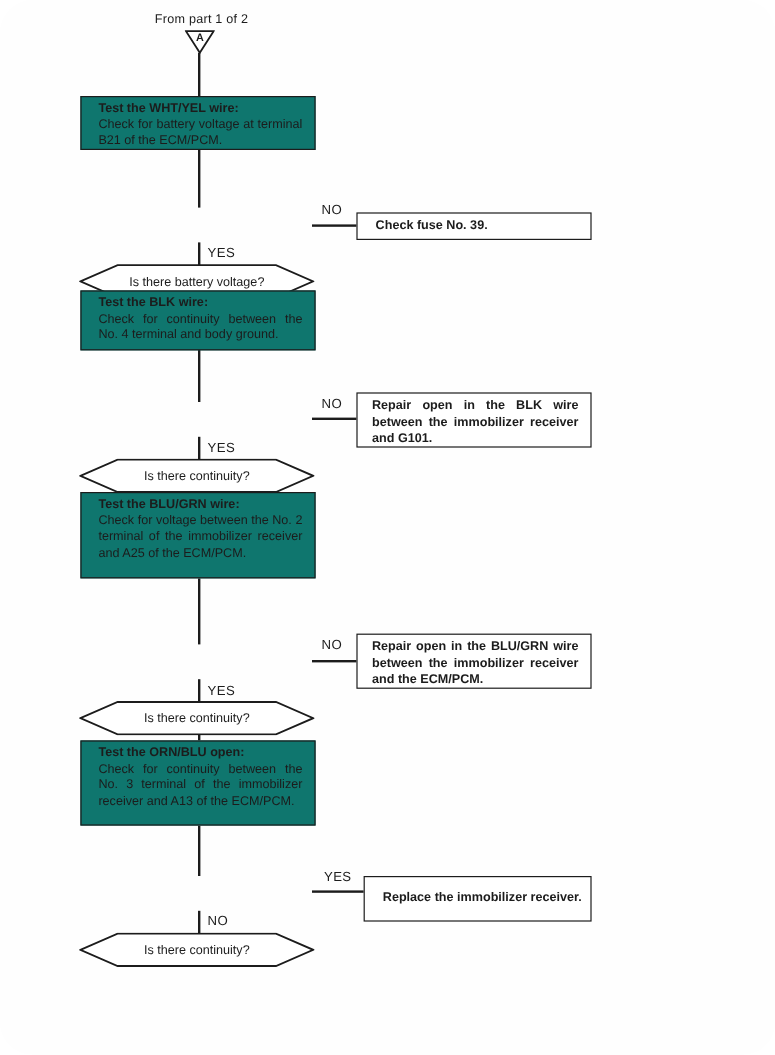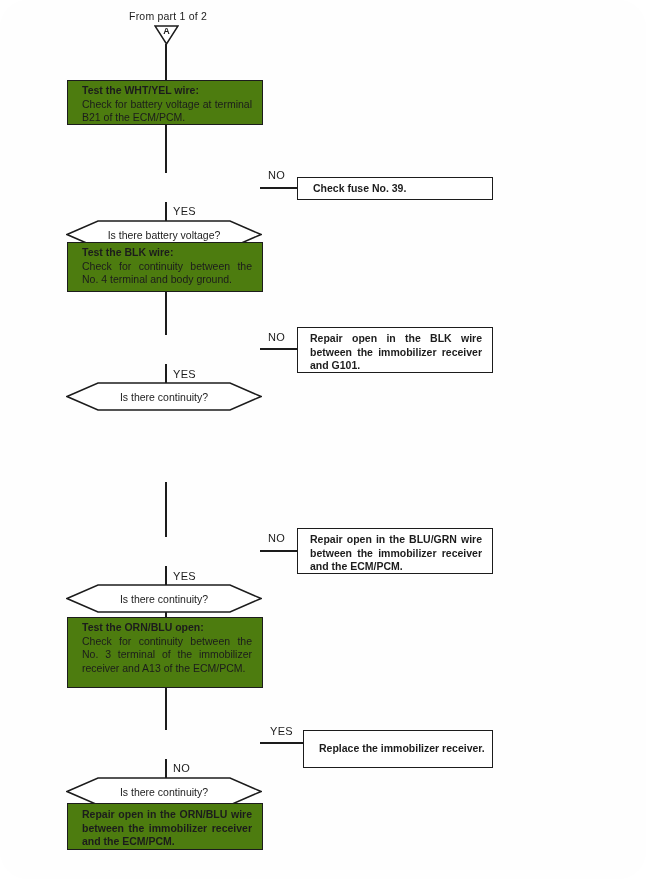--- a/index.html
+++ b/index.html
@@ -52,21 +52,21 @@
   .hline {
     position: absolute;
     height: 2px;
     background: #1c1c1c;
   }
   .pbox {
     position: absolute;
     left: 67px;
     width: 196px;
     border: 1.5px solid #1c1c1c;
-    background: #4d7c0f;
+    background: #0f766e;
     box-sizing: border-box;
     padding: 3px 10px 0 14px;
     font-size: 10.5px;
     line-height: 13.5px;
   }
   .pbox-title { font-weight: bold; }
   .pbox-body { text-align: justify; }
   .decision {
     position: absolute;
     left: 66px;
@@ -162,20 +162,24 @@
       <polygon points="1,14.5 32,1 164,1 195,14.5 164,28 32,28" fill="#fff" stroke="#1c1c1c" stroke-width="1.5"></polygon>
     </svg>
     <span class="q">Is there continuity?</span>
   </div>
   <div class="lbl" style="left:268px;top:331px">NO</div>
   <div class="lbl" style="left:173px;top:368px">YES</div>
   <div class="abox multi" style="top:327px;height:46px">
     <span>Repair open in the BLK wire between the immobilizer receiver and G101.</span>
   </div>
 
+  <div class="pbox" style="top:410px;height:72px">
+    <div class="pbox-title">Test the BLU/GRN wire:</div>
+    <div class="pbox-body">Check for voltage between the No. 2 terminal of the immobilizer receiver and A25 of the ECM/PCM.</div>
+  </div>
   <div class="decision" style="top:537px">
     <svg width="196" height="29" viewBox="0 0 196 29" preserveAspectRatio="none">
       <polygon points="1,14.5 32,1 164,1 195,14.5 164,28 32,28" fill="#fff" stroke="#1c1c1c" stroke-width="1.5"></polygon>
     </svg>
     <span class="q">Is there continuity?</span>
   </div>
   <div class="lbl" style="left:268px;top:532px">NO</div>
   <div class="lbl" style="left:173px;top:570px">YES</div>
   <div class="abox multi" style="top:528px;height:46px">
     <span>Repair open in the BLU/GRN wire between the immobilizer receiver and the ECM/PCM.</span>
@@ -190,17 +194,14 @@
       <polygon points="1,14.5 32,1 164,1 195,14.5 164,28 32,28" fill="#fff" stroke="#1c1c1c" stroke-width="1.5"></polygon>
     </svg>
     <span class="q">Is there continuity?</span>
   </div>
   <div class="lbl" style="left:270px;top:725px">YES</div>
   <div class="lbl" style="left:173px;top:762px">NO</div>
   <div class="abox single" style="left:303px;top:730px;width:190px;height:38px">
     <span>Replace the immobilizer receiver.</span>
   </div>
 
-  <div class="pbox" style="top:803px;height:47px;padding-top:4px;font-weight:bold;text-align:justify">
-    <div>Repair open in the ORN/BLU wire between the immobilizer receiver and the ECM/PCM.</div>
-  </div>
 
 </div>
 
 </body></html>

